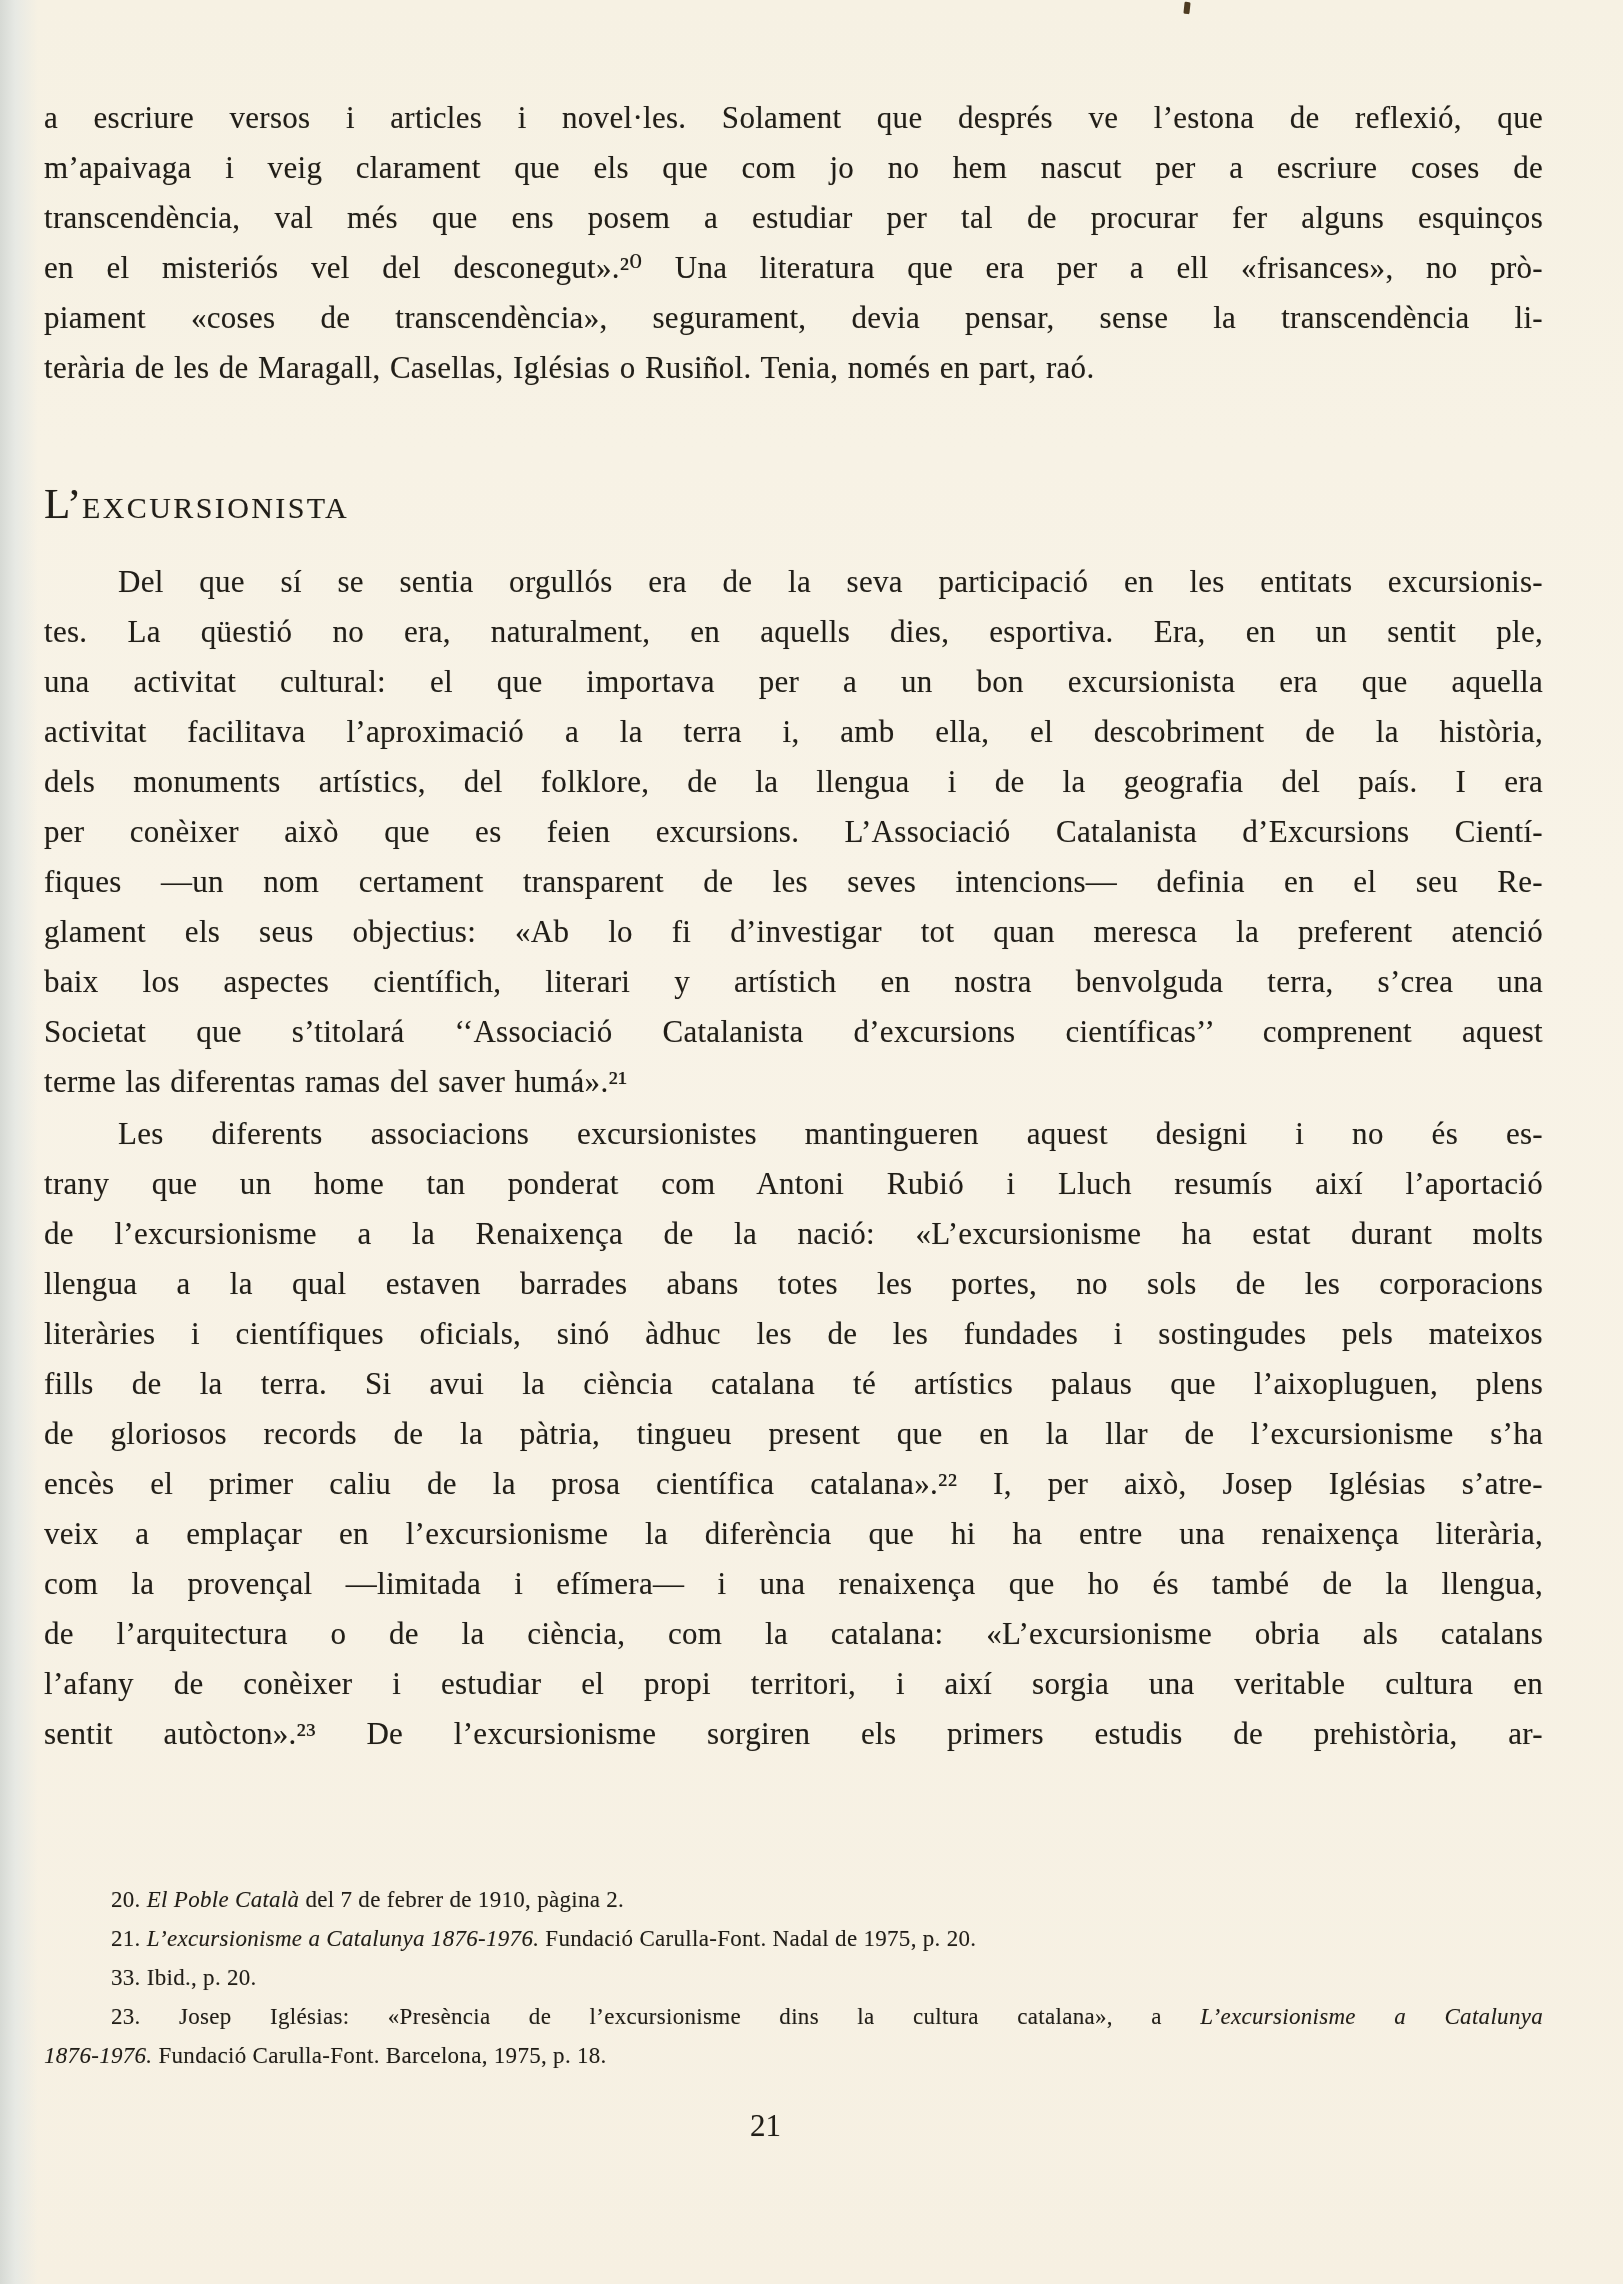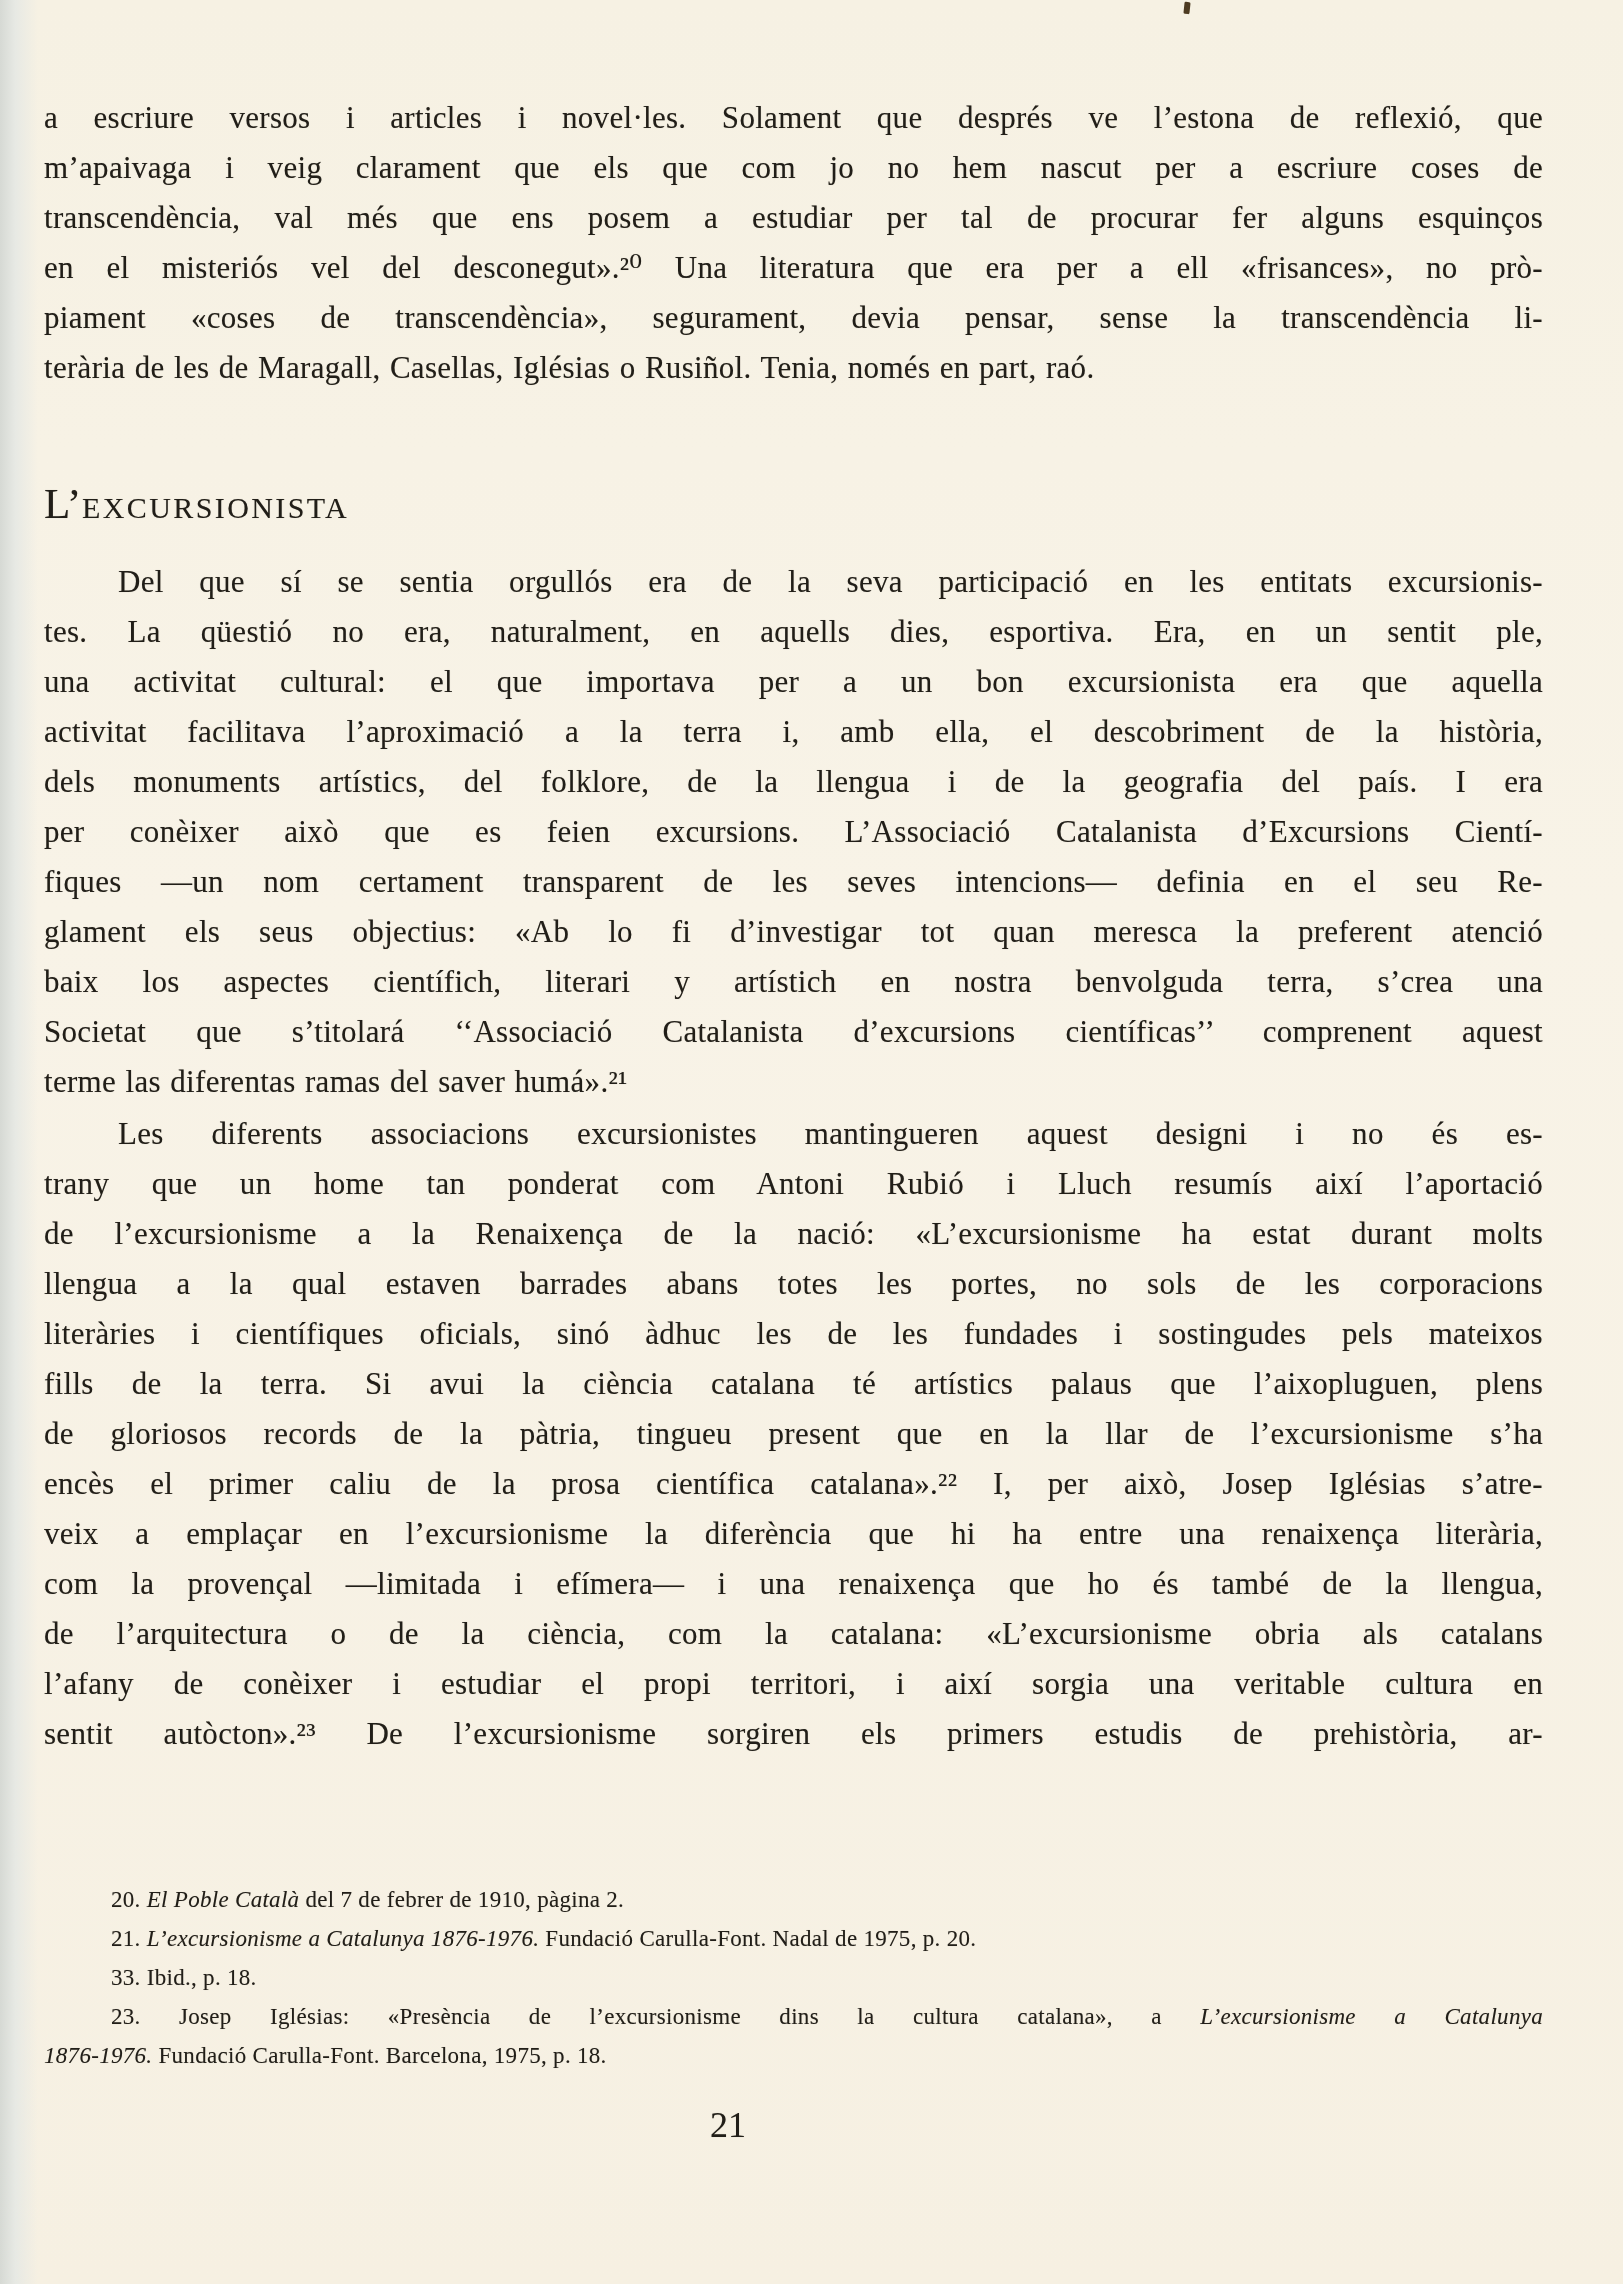--- a/index.html
+++ b/index.html
@@ -78,21 +78,22 @@
     text-shadow: 0 0 0.7px rgba(35,28,15,0.3);
   }
   .fn-indent { text-indent: 67px; }
   .fn-just { text-align: justify; text-align-last: justify; }
   .it { font-style: italic; }
   #folio {
     position: absolute;
     top: 2103px;
     left: 710px;
     width: 111px;
-    font-size: 36px;
+    text-align: center;
+    font-size: 31px;
     line-height: 45px;
     text-shadow: 0 0 0.7px rgba(35,28,15,0.35);
   }
 </style>
 </head>
 <body>
 
 <div class="page">
 
   <div class="edge-left"></div>
@@ -137,21 +138,21 @@
     <div class="line">veix a emplaçar en l’excursionisme la diferència que hi ha entre una renaixença literària,</div>
     <div class="line">com la provençal —limitada i efímera— i una renaixença que ho és també de la llengua,</div>
     <div class="line">de l’arquitectura o de la ciència, com la catalana: «L’excursionisme obria als catalans</div>
     <div class="line">l’afany de conèixer i estudiar el propi territori, i així sorgia una veritable cultura en</div>
     <div class="line">sentit autòcton».²³ De l’excursionisme sorgiren els primers estudis de prehistòria, ar-</div>
   </div>
 
   <div class="block" id="footnotes">
     <div class="fn-line fn-indent"><span>20.</span><span class="it"> El Poble Català</span><span> del 7 de febrer de 1910, pàgina 2.</span></div>
     <div class="fn-line fn-indent"><span>21.</span><span class="it"> L’excursionisme a Catalunya 1876-1976.</span><span> Fundació Carulla-Font. Nadal de 1975, p. 20.</span></div>
-    <div class="fn-line fn-indent"><span>33.</span><span> Ibid., p. 18.</span></div>
+    <div class="fn-line fn-indent"><span>33.</span><span> Ibid., p. 20.</span></div>
     <div class="fn-line fn-indent fn-just"><span>23. Josep Iglésias: «Presència de l’excursionisme dins la cultura catalana», a </span><span class="it">L’excursionisme a Catalunya</span></div>
     <div class="fn-line"><span class="it">1876-1976.</span><span> Fundació Carulla-Font. Barcelona, 1975, p. 18.</span></div>
   </div>
 
   <div id="folio">21</div>
 
 </div>
 
 
 </body></html>

